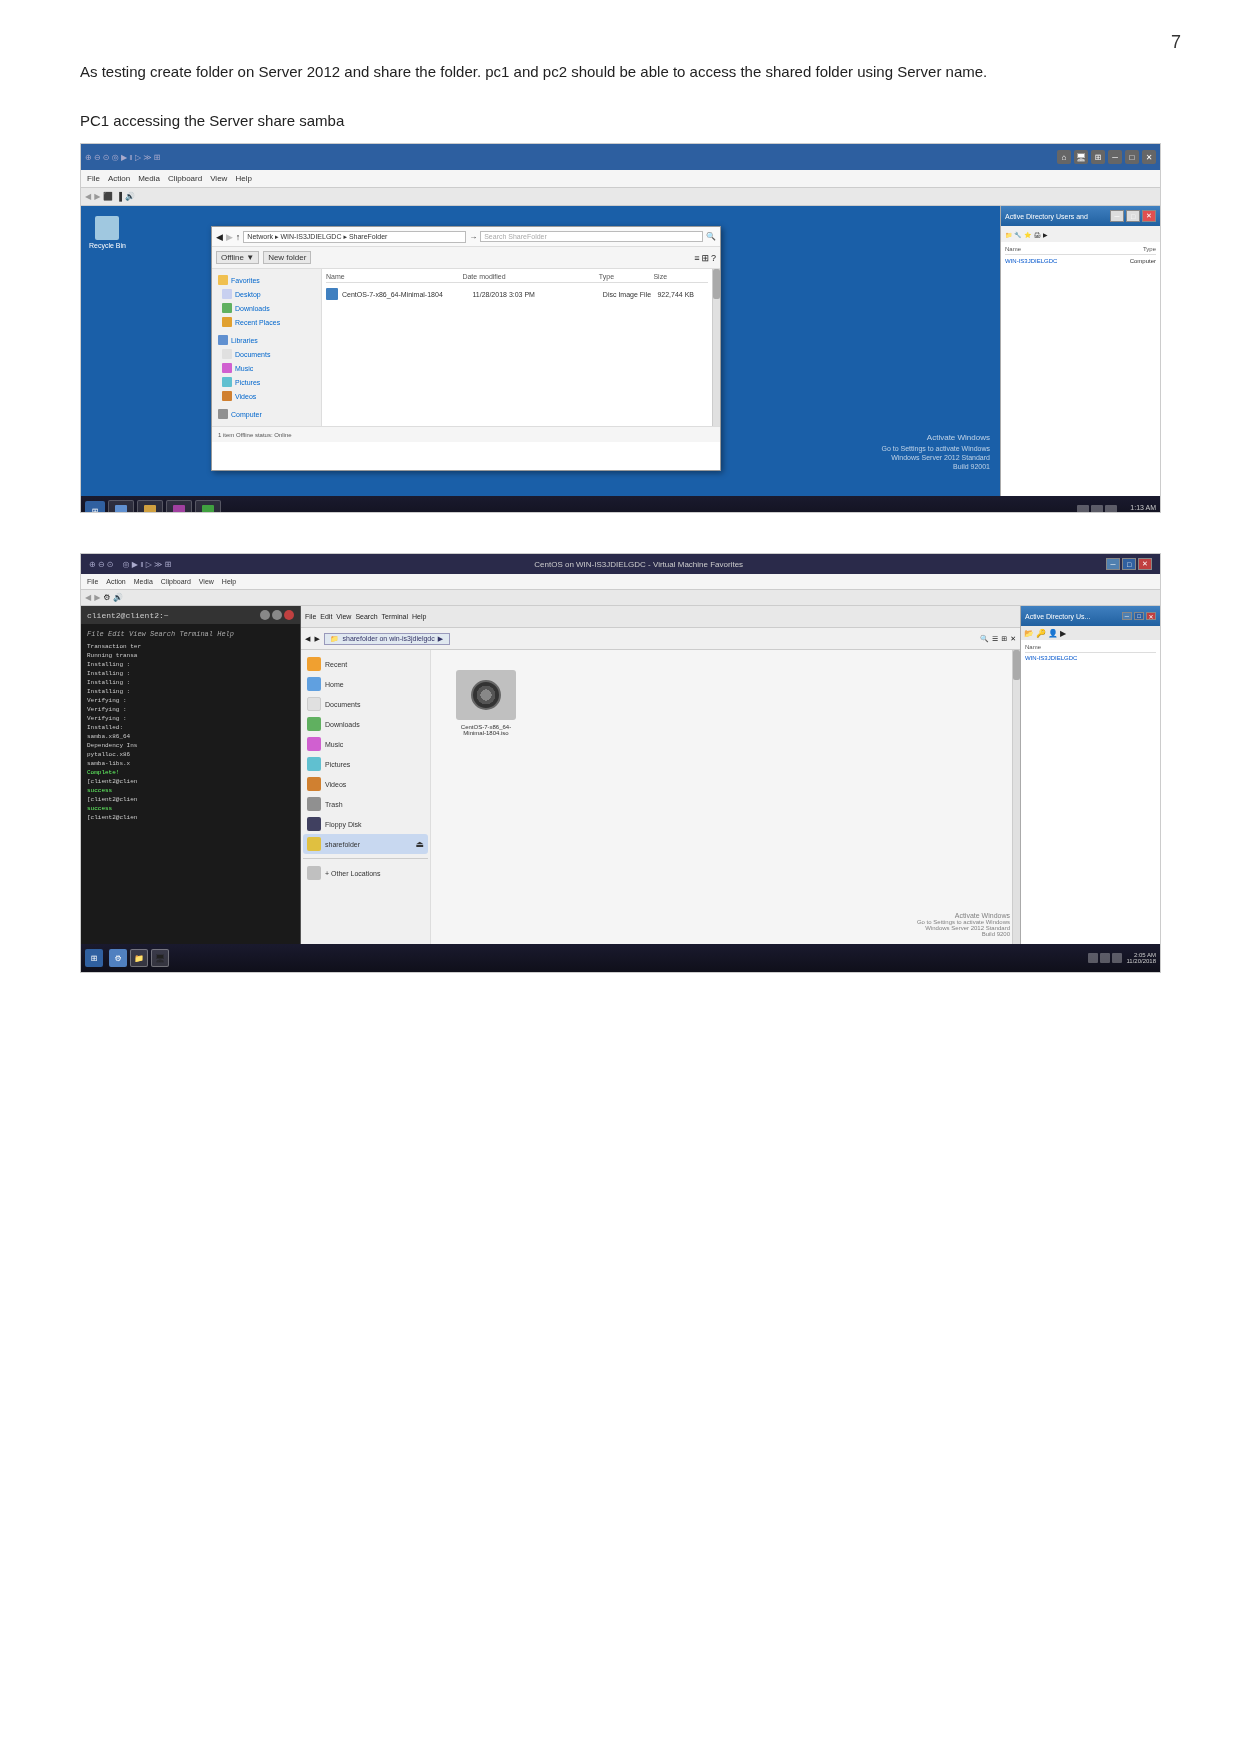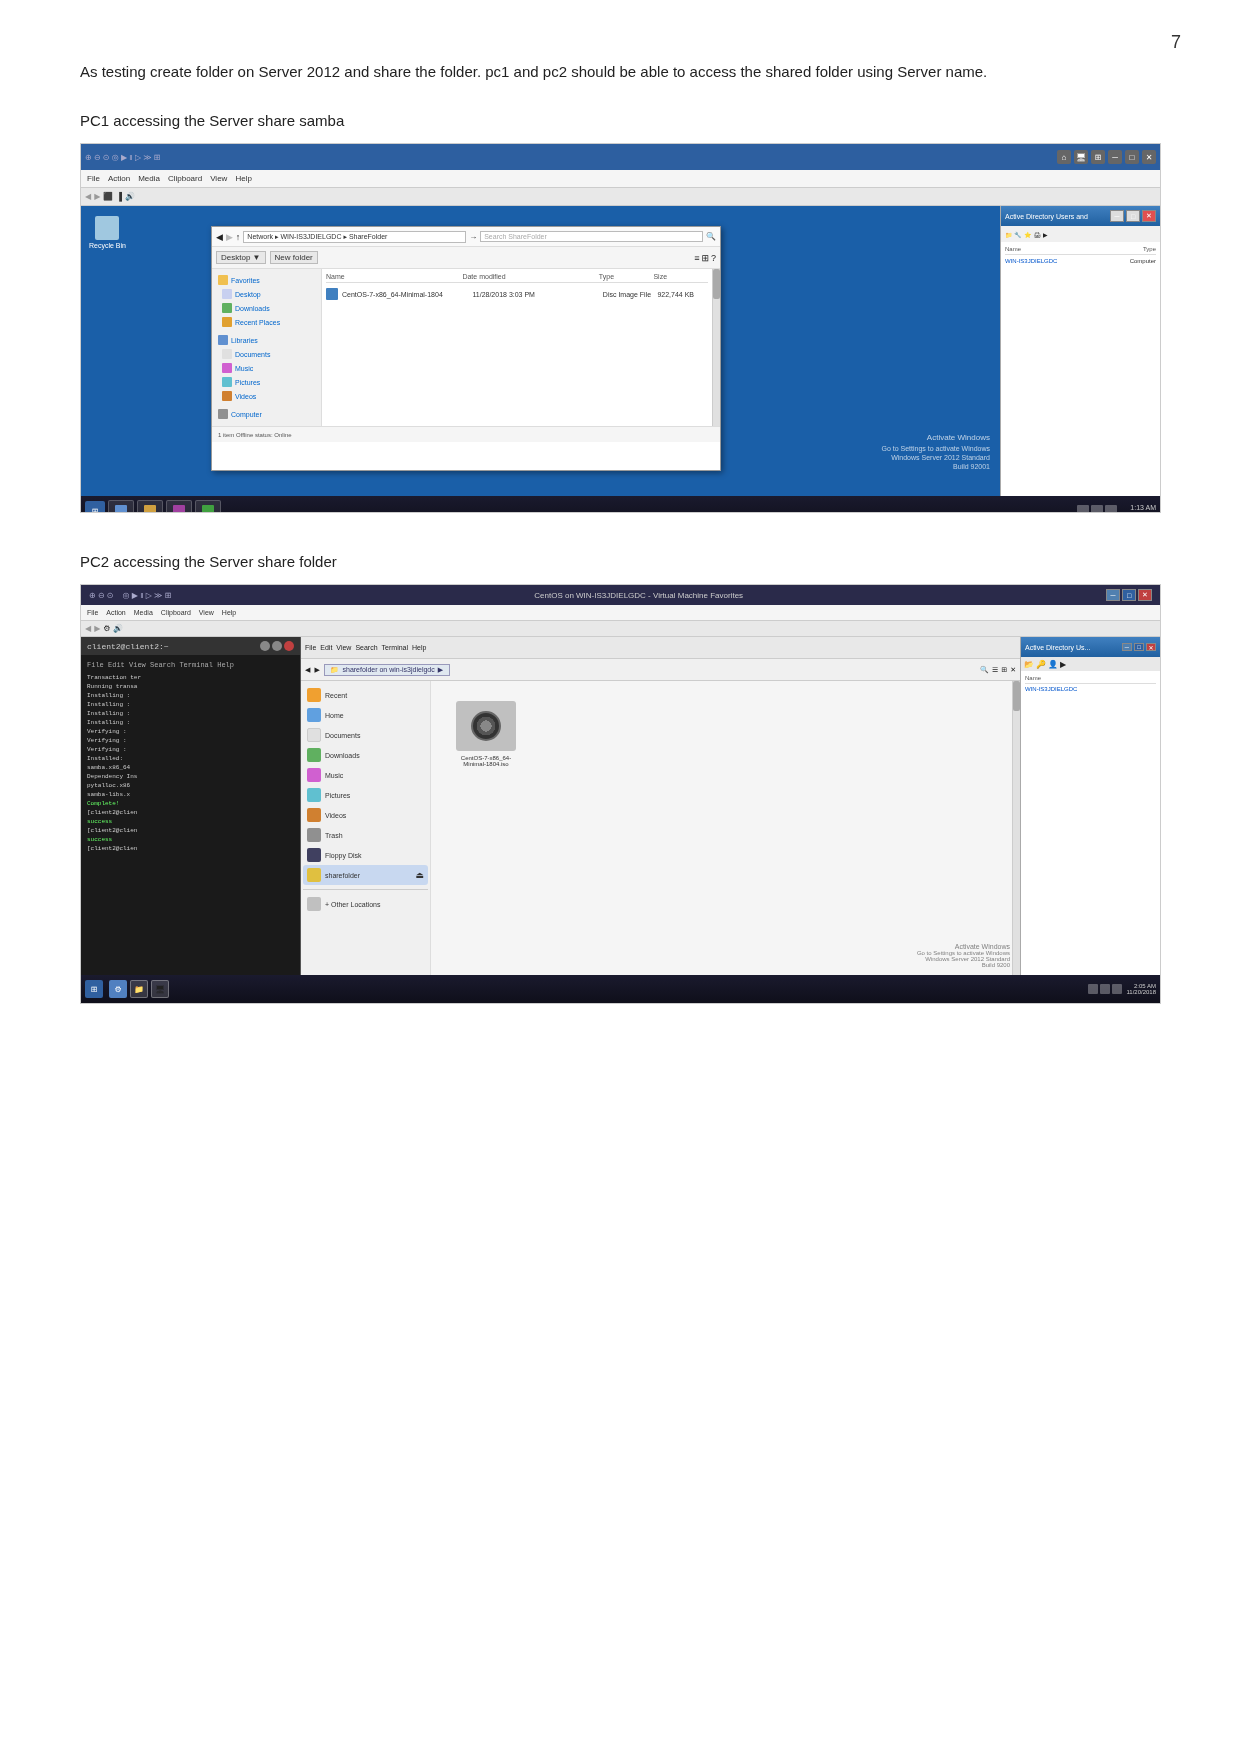--- a/index.html
+++ b/index.html
@@ -700,21 +700,21 @@
           <span style="font-size:9px;">◀</span>
           <span style="font-size:9px; color:#bbb;">▶</span>
           <span style="font-size:9px;">↑</span>
           <div class="address-text" style="font-size:7px;">Network ▸ WIN-IS3JDIELGDC ▸ ShareFolder</div>
           <span style="font-size:8px;">→</span>
           <div style="flex:1; background:#fff; border:1px solid #bbb; padding:1px 3px; font-size:7px; color:#aaa;">Search ShareFolder</div>
           <span style="font-size:8px;">🔍</span>
         </div>
 
         <div class="explorer-toolbar">
-          <span class="toolbar-btn">Desktop ▼</span>
+          <span class="toolbar-btn">Offline ▼</span>
           <span class="toolbar-btn">New folder</span>
           <span style="margin-left:auto; display:flex; gap:2px;">
             <span style="font-size:9px;">≡</span>
             <span style="font-size:9px;">⊞</span>
             <span style="font-size:9px;">?</span>
           </span>
         </div>
 
         <div class="explorer-body">
 
@@ -859,21 +859,20 @@
           </div>
           <div class="taskbar-time">
             <div>1:13 AM</div>
             <div>11/20/2018</div>
           </div>
         </div>
       </div>
     </div>
   </div>
 
-  <p class="subsection-title">PC2 accessing the Server share folder</p>
 
   <div class="screenshot-container pc2-screenshot">
 
     <div style="height:20px; background:#2a2a4a; display:flex; align-items:center; padding:0 8px; justify-content:space-between;">
       <div style="display:flex; gap:3px; align-items:center;">
         <span style="font-size:8px; color:#aac;">⊕ ⊖ ⊙</span>
         <span style="font-size:8px; color:#aac; margin-left:6px;">◎ ▶ ‖ ▷ ≫ ⊞</span>
       </div>
       <div class="vm-connection-bar" style="flex:1; background:transparent; border:none; font-size:8px; color:#ccc;">CentOS on WIN-IS3JDIELGDC - Virtual Machine Favorites</div>
       <div style="display:flex; gap:2px;">
@@ -903,21 +902,21 @@
 
       <div class="terminal-panel">
         <div class="terminal-titlebar">
           <span>client2@client2:~</span>
           <div style="margin-left:auto; display:flex; gap:2px;">
             <div style="width:10px;height:10px;background:#888;border-radius:50%;cursor:pointer;"></div>
             <div style="width:10px;height:10px;background:#888;border-radius:50%;cursor:pointer;"></div>
             <div style="width:10px;height:10px;background:#c04040;border-radius:50%;cursor:pointer;"></div>
           </div>
         </div>
-        <div style="font-size:7px; margin-bottom:4px; color:#aaa;">File  Edit  View  Search  Terminal  Help</div>
+        <div style="font-size:7px; margin-bottom:4px; color:#aaa;font-style:italic;">File  Edit  View  Search  Terminal  Help</div>
         <div class="terminal-line">Transaction ter</div>
         <div class="terminal-line">Running transa</div>
         <div class="terminal-line">  Installing :</div>
         <div class="terminal-line">  Installing :</div>
         <div class="terminal-line">  Installing :</div>
         <div class="terminal-line">  Installing :</div>
         <div class="terminal-line">  Verifying  :</div>
         <div class="terminal-line">  Verifying  :</div>
         <div class="terminal-line">  Verifying  :</div>
         <div class="terminal-line">Installed:</div>

